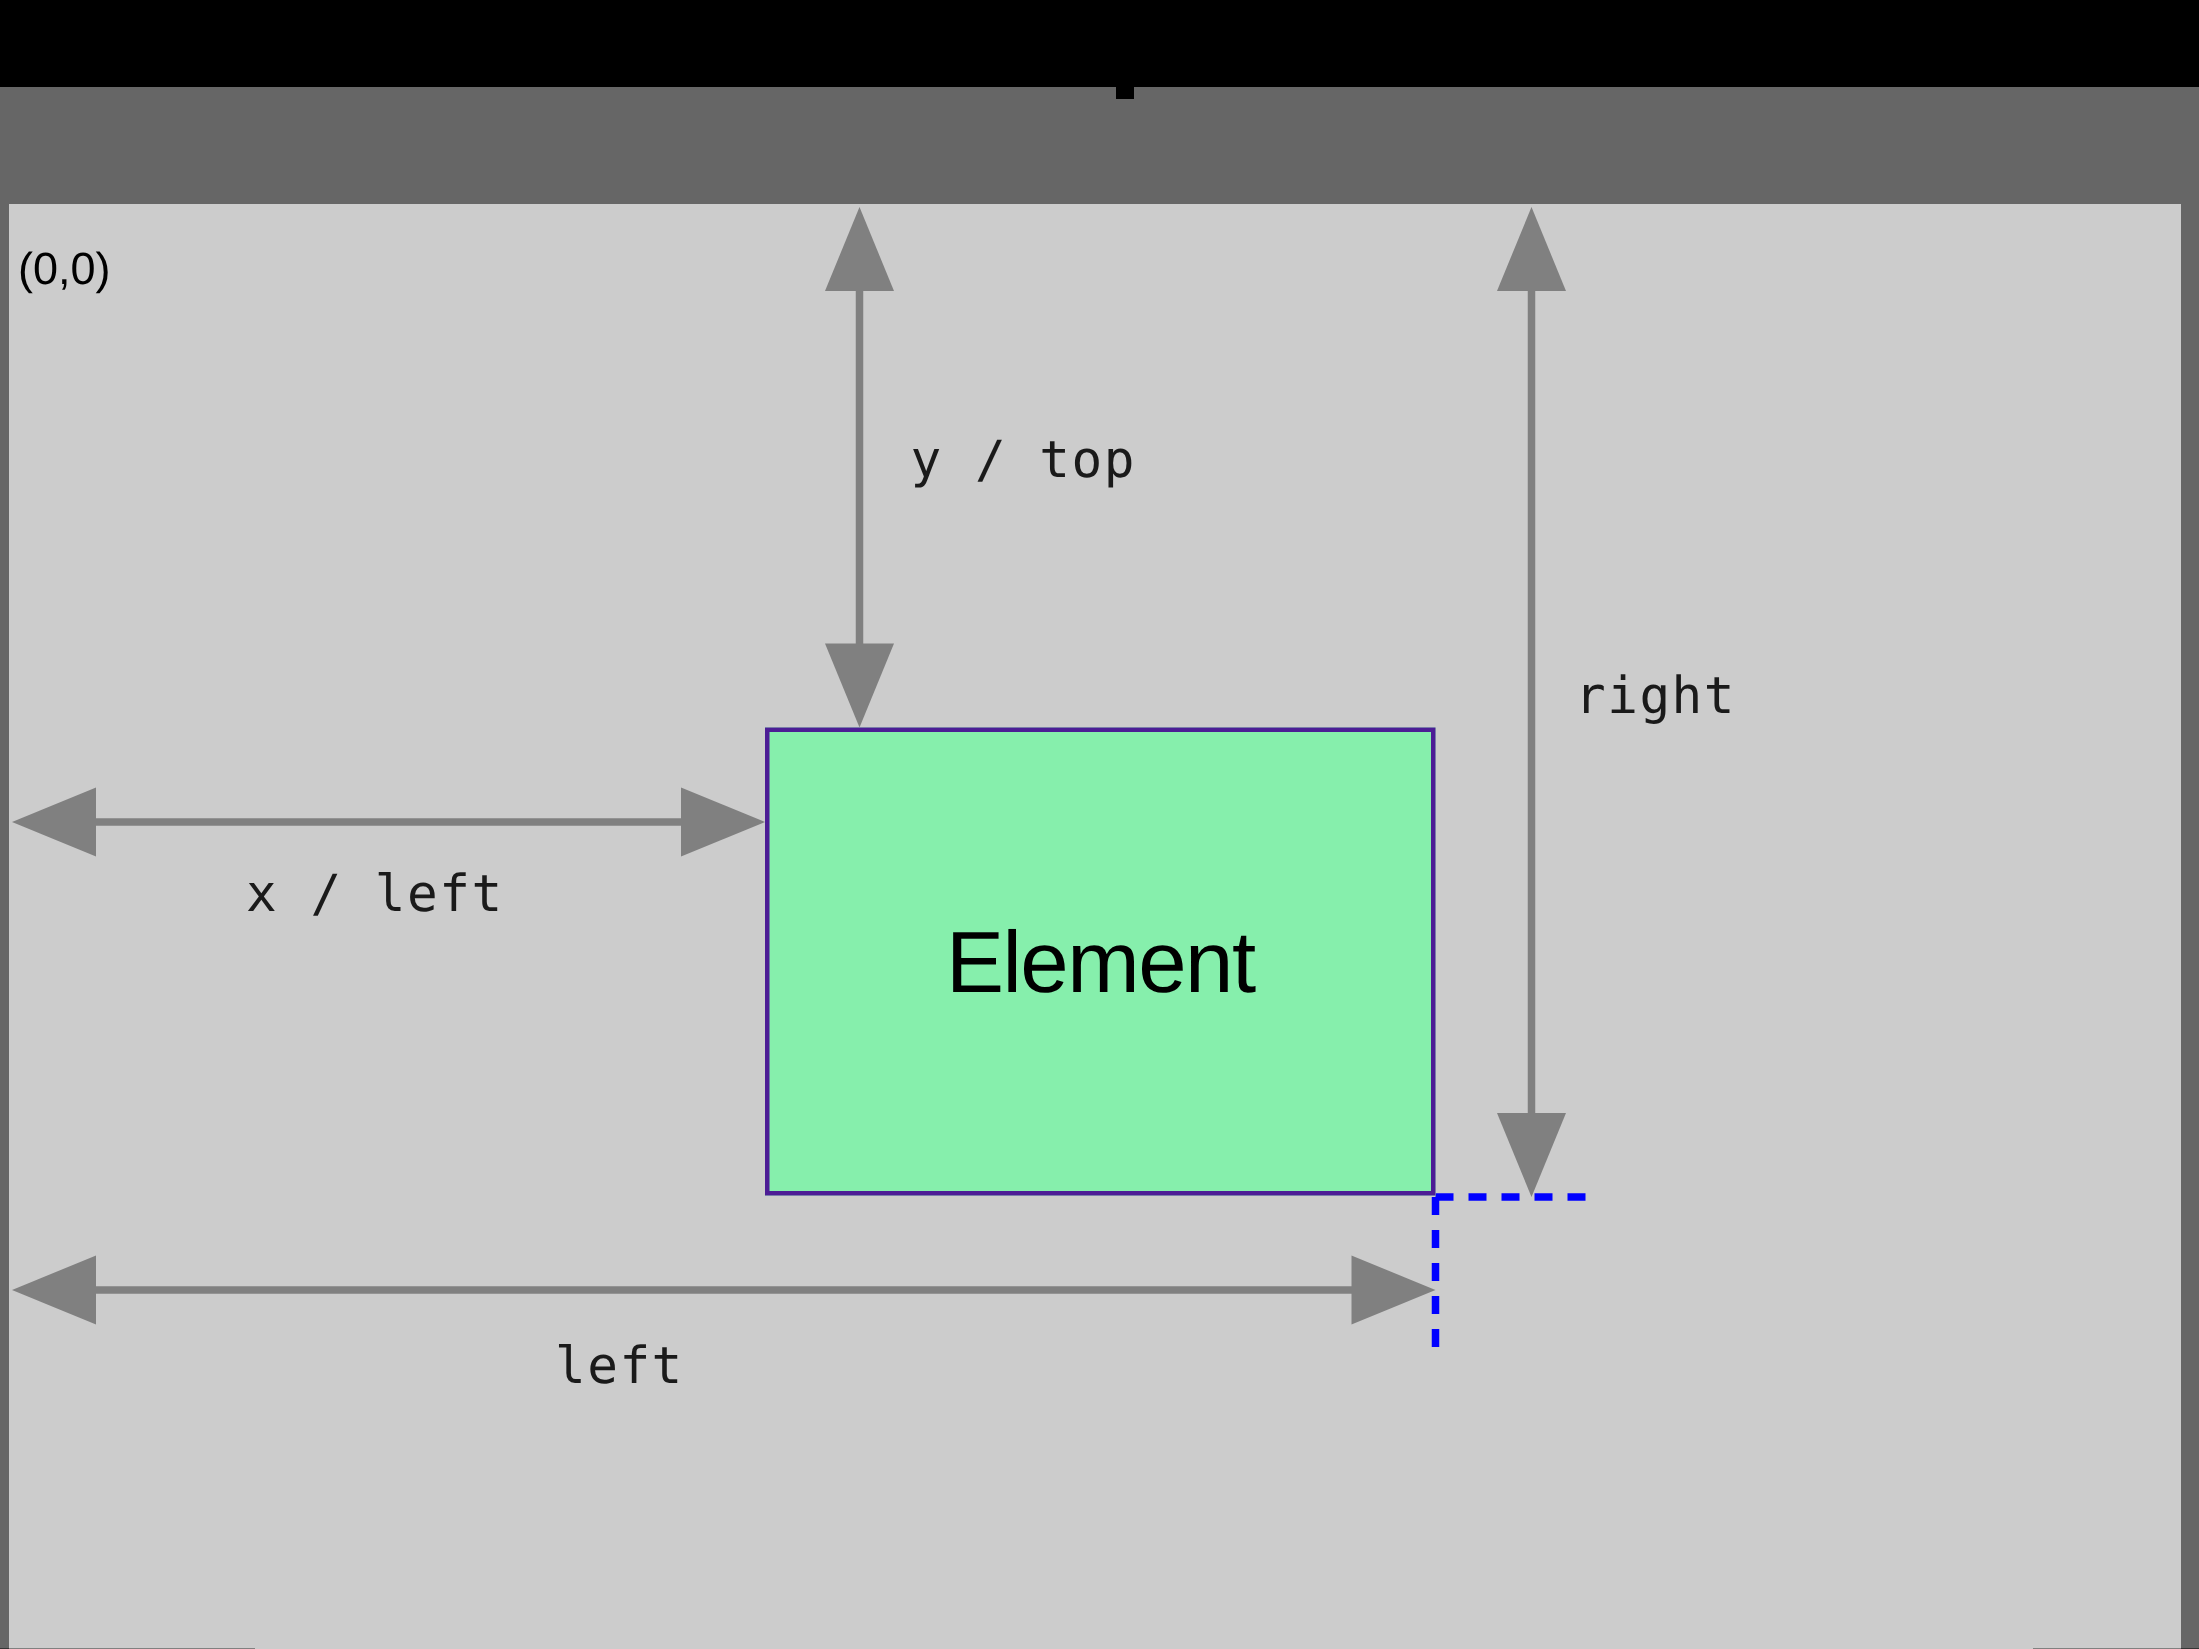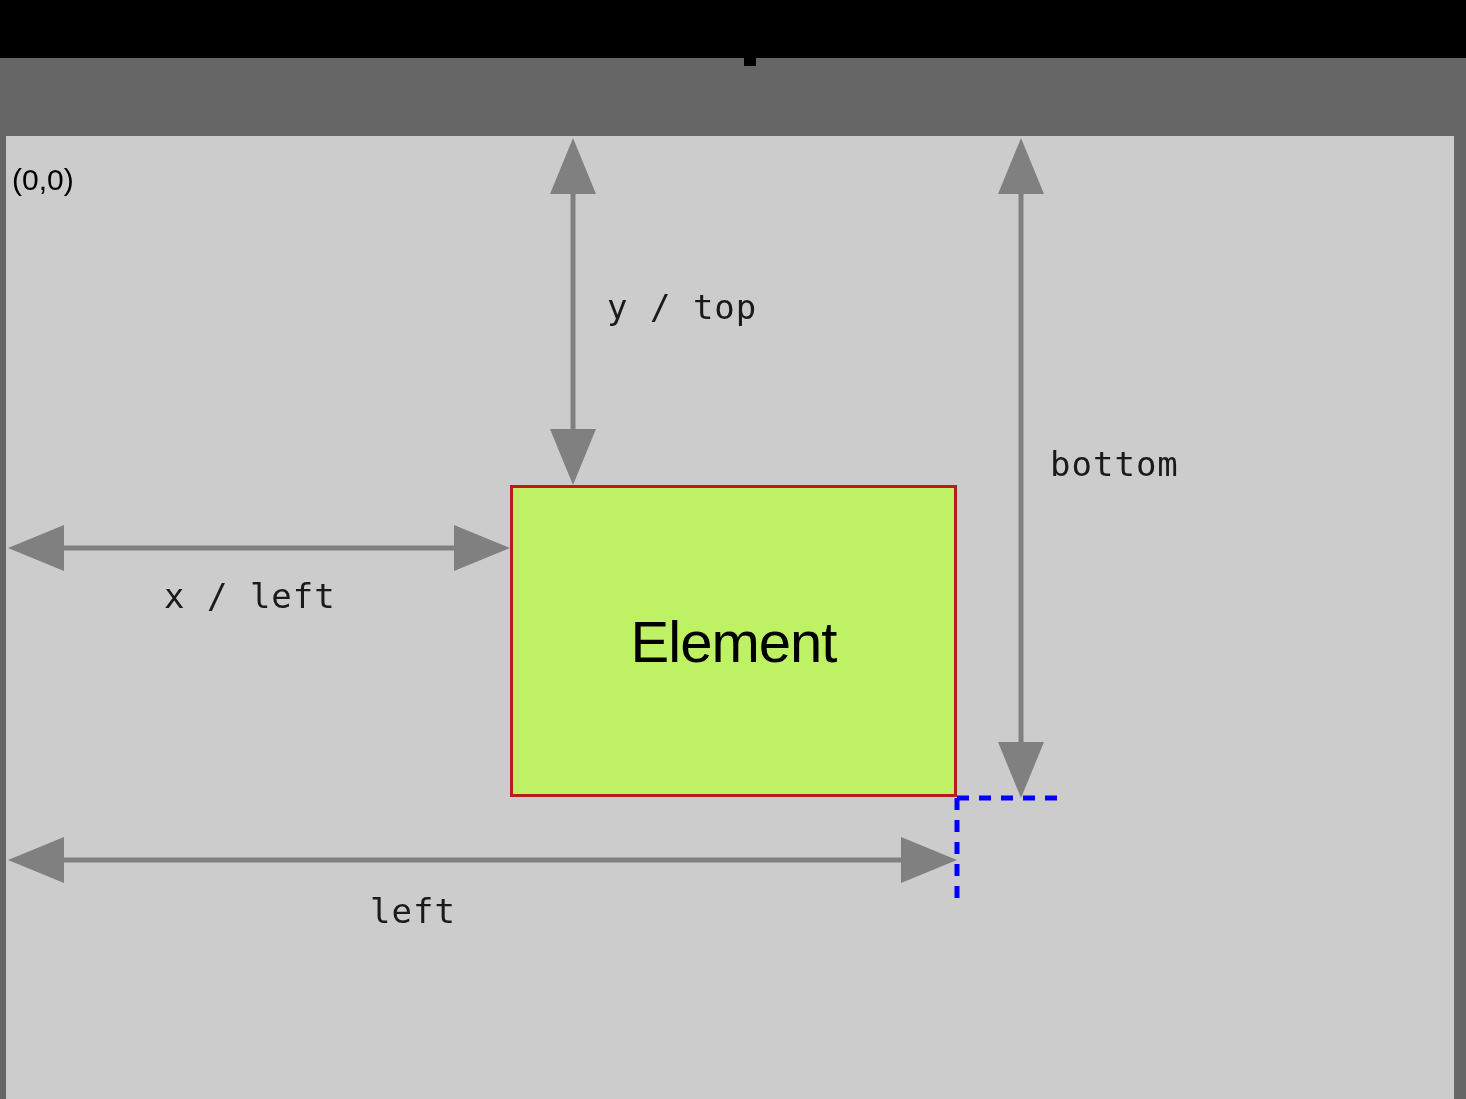--- a/index.html
+++ b/index.html
@@ -57,22 +57,22 @@
     letter-spacing: 0px;
     white-space: nowrap;
     margin-top: 15px;
   }
   .element-box {
     position: absolute;
     left: 504px;
     top: 349px;
     width: 447px;
     height: 312px;
-    background: #bef264;
-    border: 3px solid #b91c1c;
+    background: #86efac;
+    border: 3px solid #4c1d95;
     box-sizing: border-box;
     display: flex;
     align-items: center;
     justify-content: center;
   }
   .element-label {
     font-family: "Liberation Sans", sans-serif;
     font-size: 58px;
     color: #000000;
     letter-spacing: -1px;
@@ -154,21 +154,21 @@
           <line x1="951" y1="662" x2="951" y2="764" stroke="#0000ff" stroke-width="5" stroke-dasharray="12,10"></line>
         </g>
       </svg>
 
       <div class="element-box">
         <span class="element-label">Element</span>
       </div>
 
       <div class="dim-label" id="label-y-top">y / top</div>
 
-      <div class="dim-label" id="label-bottom">bottom</div>
+      <div class="dim-label" id="label-bottom">right</div>
 
       <div class="dim-label" id="label-x-left">x / left</div>
 
       <div class="dim-label" id="label-right">left</div>
 
       <div class="watermark">@稀土掘金技术社区</div>
 
     </div>
   </div>
 </div>

